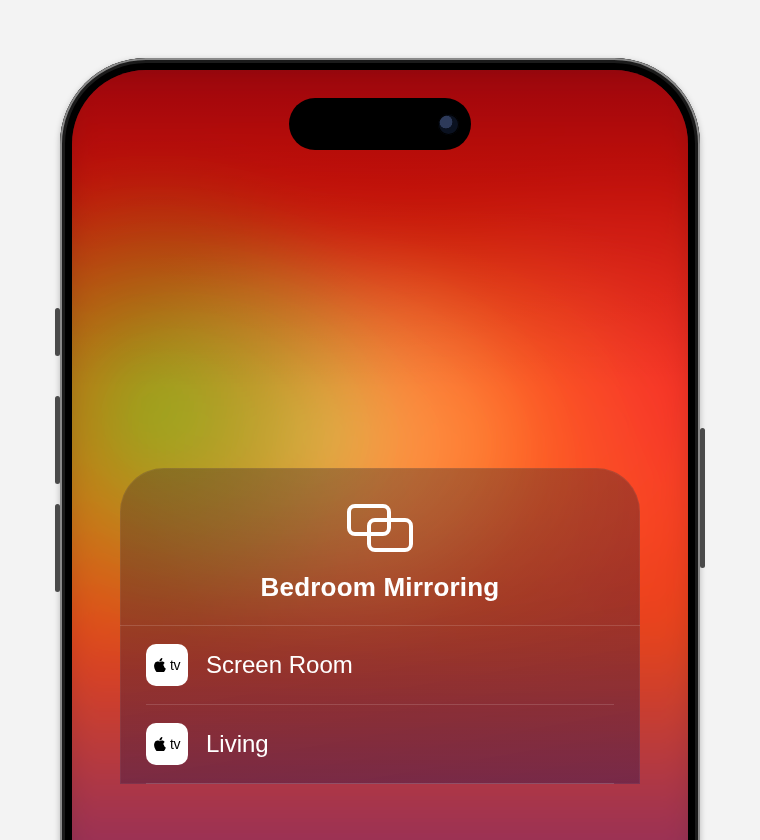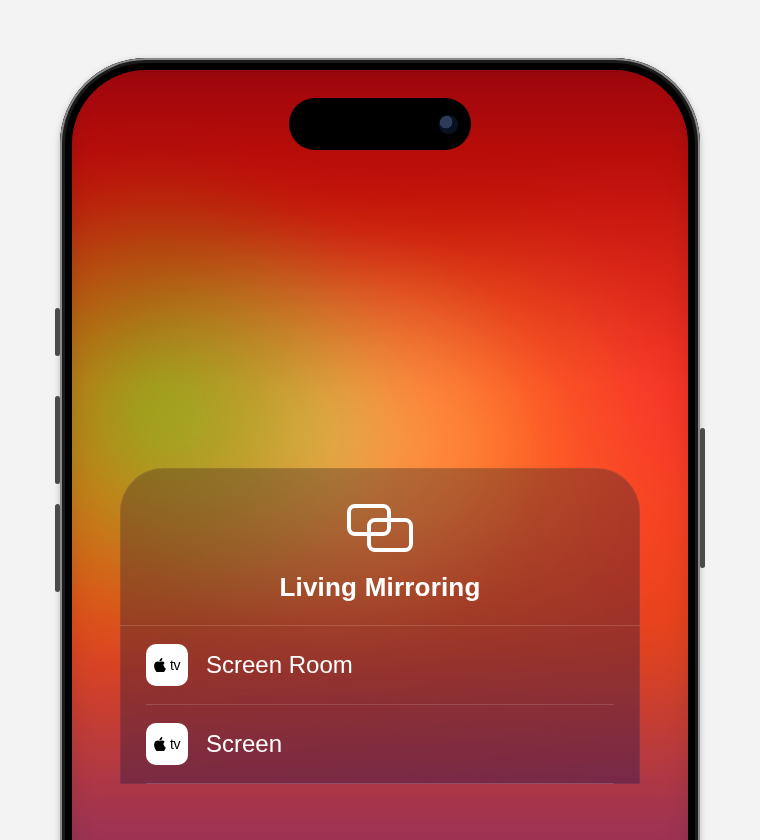--- a/index.html
+++ b/index.html
@@ -200,21 +200,21 @@
 
     <div class="sheet">
 
       <div class="sheet-header">
         <span class="mirroring-icon">
           <svg width="70" height="52" viewBox="0 0 70 52" fill="none" stroke="#fff" stroke-width="4" stroke-linejoin="round">
             <rect x="4" y="4" width="40" height="28" rx="6"></rect>
             <rect x="24" y="18" width="42" height="30" rx="6" fill="rgba(0,0,0,0.001)"></rect>
           </svg>
         </span>
-        <div class="sheet-title">Living Mirroring</div>
+        <div class="sheet-title">Bedroom Mirroring</div>
       </div>
 
       <div class="divider"></div>
 
       <div class="device-row">
         <div class="atv-icon">
           <span class="atv-glyph">
             <svg width="12" height="14" viewBox="0 0 12 14" fill="#000">
               <path d="M9.3 7.4c0-1.7 1.4-2.5 1.4-2.5-0.8-1.1-2-1.3-2.4-1.3-1-0.1-2 0.6-2.5 0.6s-1.3-0.6-2.2-0.6C2.4 3.6 1.3 4.3 0.7 5.4c-1.3 2.2-0.3 5.5 0.9 7.3 0.6 0.9 1.3 1.9 2.3 1.8 0.9 0 1.3-0.6 2.4-0.6s1.4 0.6 2.4 0.6c1 0 1.6-0.9 2.2-1.8 0.7-1 1-2 1-2.1 0 0-1.9-0.7-2-2.8zM7.6 2.4C8.1 1.8 8.4 1 8.3 0.1 7.6 0.1 6.7 0.6 6.2 1.2 5.7 1.7 5.3 2.6 5.4 3.4 6.2 3.5 7.1 3 7.6 2.4z"></path>
             </svg>
@@ -228,21 +228,21 @@
 
       <div class="device-row">
         <div class="atv-icon">
           <span class="atv-glyph">
             <svg width="12" height="14" viewBox="0 0 12 14" fill="#000">
               <path d="M9.3 7.4c0-1.7 1.4-2.5 1.4-2.5-0.8-1.1-2-1.3-2.4-1.3-1-0.1-2 0.6-2.5 0.6s-1.3-0.6-2.2-0.6C2.4 3.6 1.3 4.3 0.7 5.4c-1.3 2.2-0.3 5.5 0.9 7.3 0.6 0.9 1.3 1.9 2.3 1.8 0.9 0 1.3-0.6 2.4-0.6s1.4 0.6 2.4 0.6c1 0 1.6-0.9 2.2-1.8 0.7-1 1-2 1-2.1 0 0-1.9-0.7-2-2.8zM7.6 2.4C8.1 1.8 8.4 1 8.3 0.1 7.6 0.1 6.7 0.6 6.2 1.2 5.7 1.7 5.3 2.6 5.4 3.4 6.2 3.5 7.1 3 7.6 2.4z"></path>
             </svg>
             <span class="tv">tv</span>
           </span>
         </div>
-        <span class="device-label">Screen</span>
+        <span class="device-label">Living</span>
       </div>
 
       <div class="divider trailing-divider"></div>
 
     </div>
 
   </div>
 </div>
 
 </body></html>

